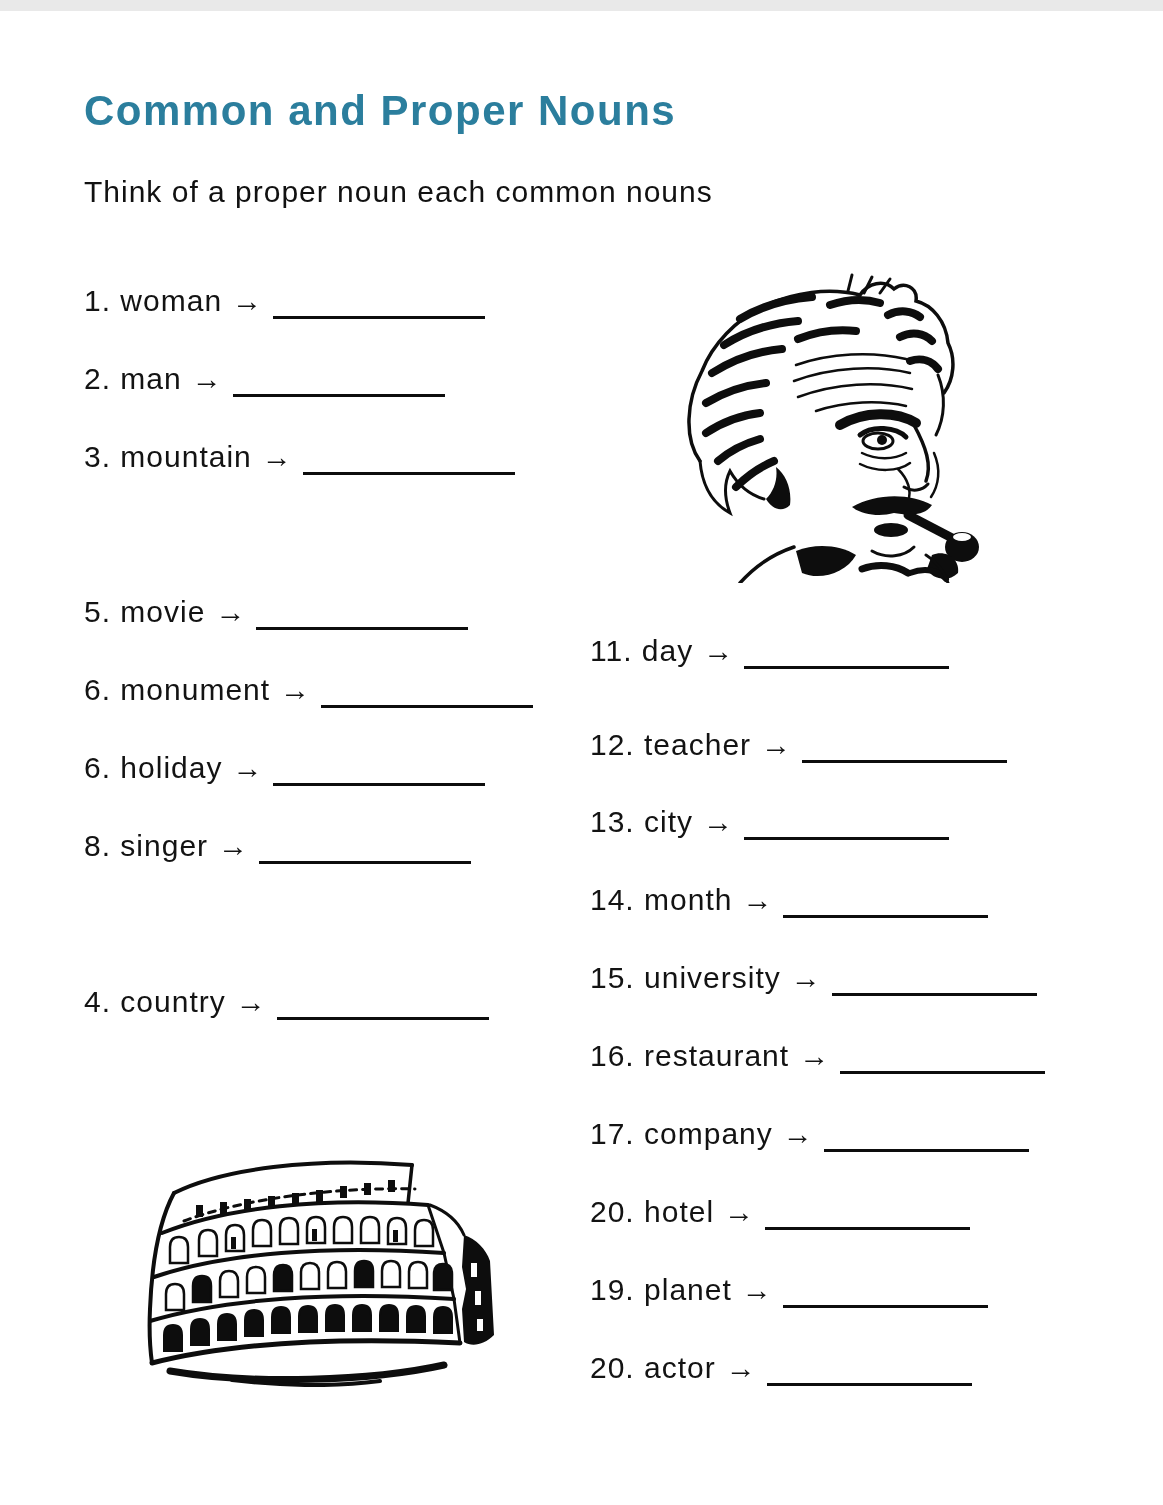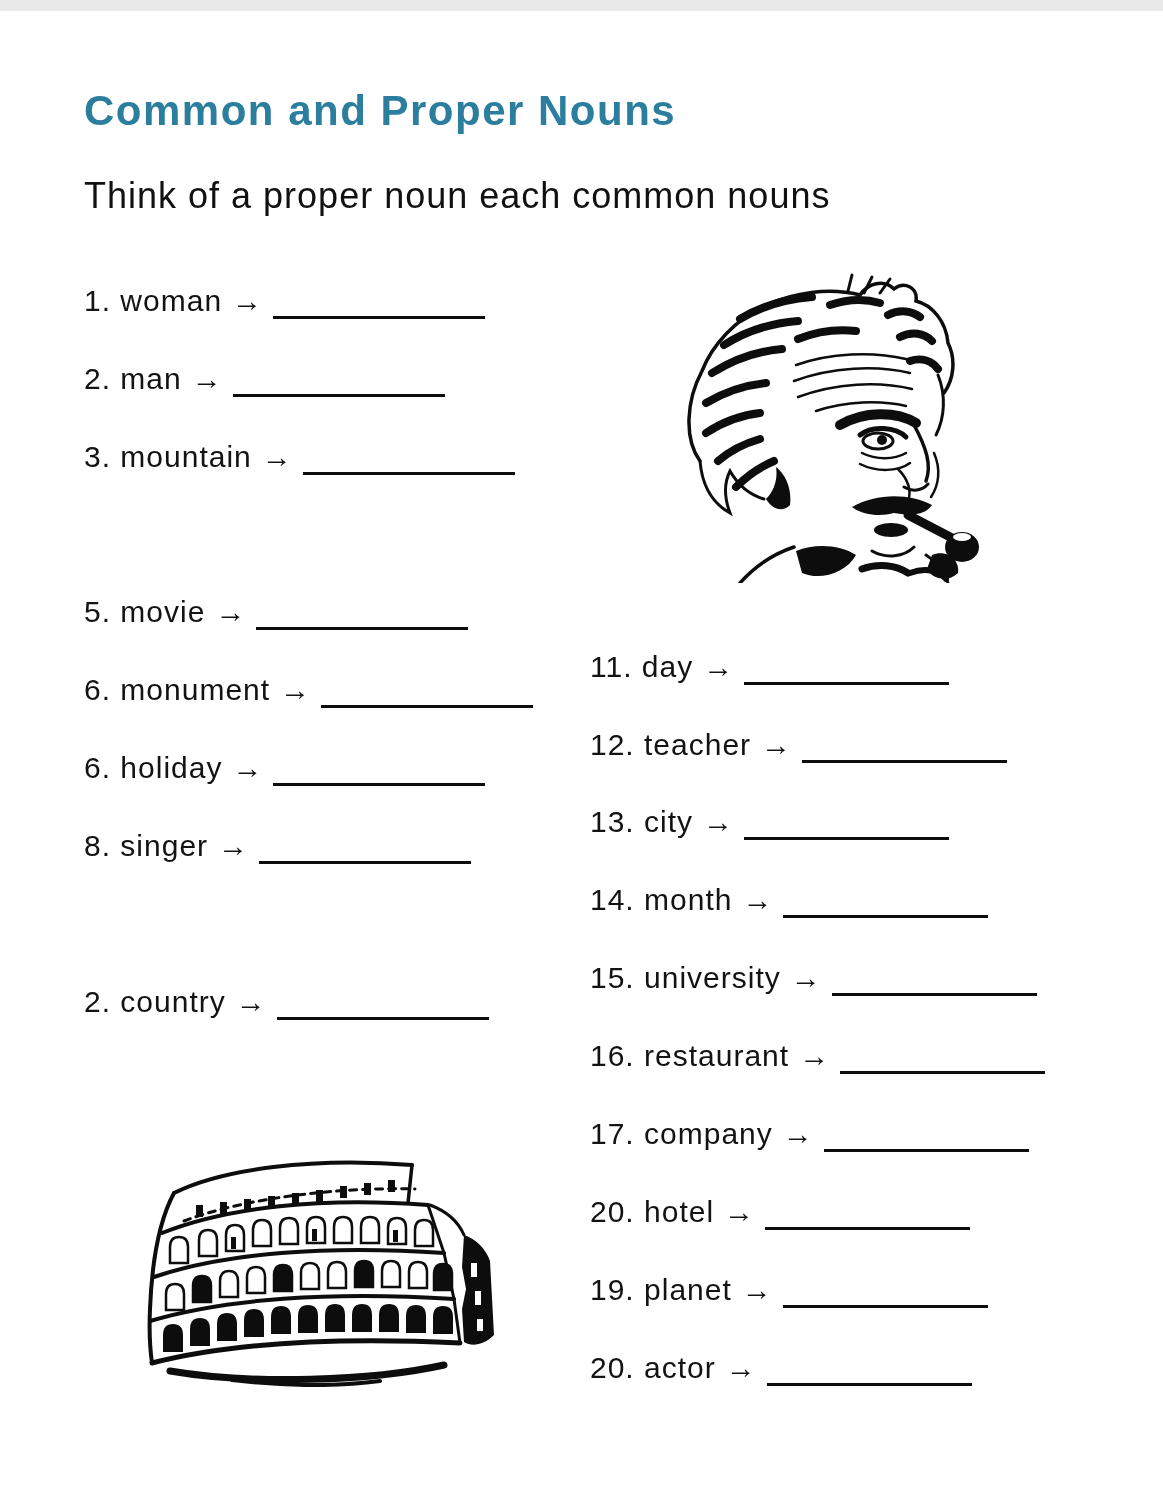--- a/index.html
+++ b/index.html
@@ -14,21 +14,21 @@
     color: var(--ink);
     overflow: hidden;
   }
   .title {
     position: absolute; left: 84px; top: 76px;
     font-size: 42px; font-weight: bold; letter-spacing: 1.5px;
     color: var(--accent);
   }
   .subtitle {
     position: absolute; left: 84px; top: 164px;
-    font-size: 36px; letter-spacing: 1px; color: #111;
+    font-size: 30px; letter-spacing: 1px; color: #111;
   }
   .item {
     position: absolute;
     font-size: 30px; letter-spacing: 1px;
     white-space: nowrap; color: #131313;
     line-height: 36px;
   }
   .col-l { left: 84px; }
   .col-r { left: 590px; }
   .arr { margin: 0 10px 0 10px; font-size: 30px; color: #131313; }
@@ -51,23 +51,23 @@
   <div class="title">Common and Proper Nouns</div>
   <div class="subtitle">Think of a proper noun each common nouns</div>
 
   <div class="item col-l" style="top:272px"><span class="lbl">1. woman</span><span class="arr">→</span><span class="blank"></span></div>
   <div class="item col-l" style="top:350px"><span class="lbl">2. man</span><span class="arr">→</span><span class="blank"></span></div>
   <div class="item col-l" style="top:428px"><span class="lbl">3. mountain</span><span class="arr">→</span><span class="blank"></span></div>
   <div class="item col-l" style="top:583px"><span class="lbl">5. movie</span><span class="arr">→</span><span class="blank"></span></div>
   <div class="item col-l" style="top:661px"><span class="lbl">6. monument</span><span class="arr">→</span><span class="blank"></span></div>
   <div class="item col-l" style="top:739px"><span class="lbl">6. holiday</span><span class="arr">→</span><span class="blank"></span></div>
   <div class="item col-l" style="top:817px"><span class="lbl">8. singer</span><span class="arr">→</span><span class="blank"></span></div>
-  <div class="item col-l" style="top:973px"><span class="lbl">2. country</span><span class="arr">→</span><span class="blank"></span></div>
-
-  <div class="item col-r" style="top:638px"><span class="lbl">11. day</span><span class="arr">→</span><span class="blank"></span></div>
+  <div class="item col-l" style="top:973px"><span class="lbl">4. country</span><span class="arr">→</span><span class="blank"></span></div>
+
+  <div class="item col-r" style="top:622px"><span class="lbl">11. day</span><span class="arr">→</span><span class="blank"></span></div>
   <div class="item col-r" style="top:716px"><span class="lbl">12. teacher</span><span class="arr">→</span><span class="blank"></span></div>
   <div class="item col-r" style="top:793px"><span class="lbl">13. city</span><span class="arr">→</span><span class="blank"></span></div>
   <div class="item col-r" style="top:871px"><span class="lbl">14. month</span><span class="arr">→</span><span class="blank"></span></div>
   <div class="item col-r" style="top:949px"><span class="lbl">15. university</span><span class="arr">→</span><span class="blank"></span></div>
   <div class="item col-r" style="top:1027px"><span class="lbl">16. restaurant</span><span class="arr">→</span><span class="blank"></span></div>
   <div class="item col-r" style="top:1105px"><span class="lbl">17. company</span><span class="arr">→</span><span class="blank"></span></div>
   <div class="item col-r" style="top:1183px"><span class="lbl">20. hotel</span><span class="arr">→</span><span class="blank"></span></div>
   <div class="item col-r" style="top:1261px"><span class="lbl">19. planet</span><span class="arr">→</span><span class="blank"></span></div>
   <div class="item col-r" style="top:1339px"><span class="lbl">20. actor</span><span class="arr">→</span><span class="blank"></span></div>
 

